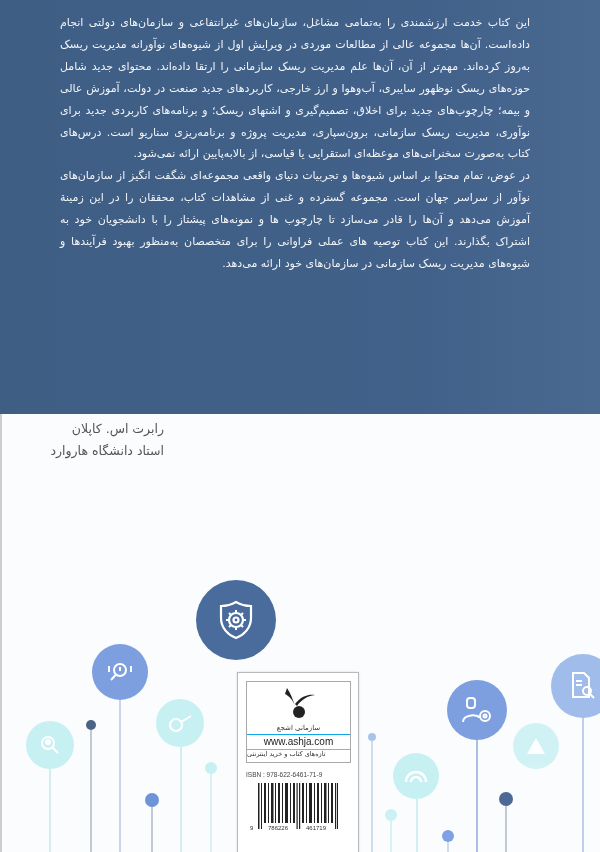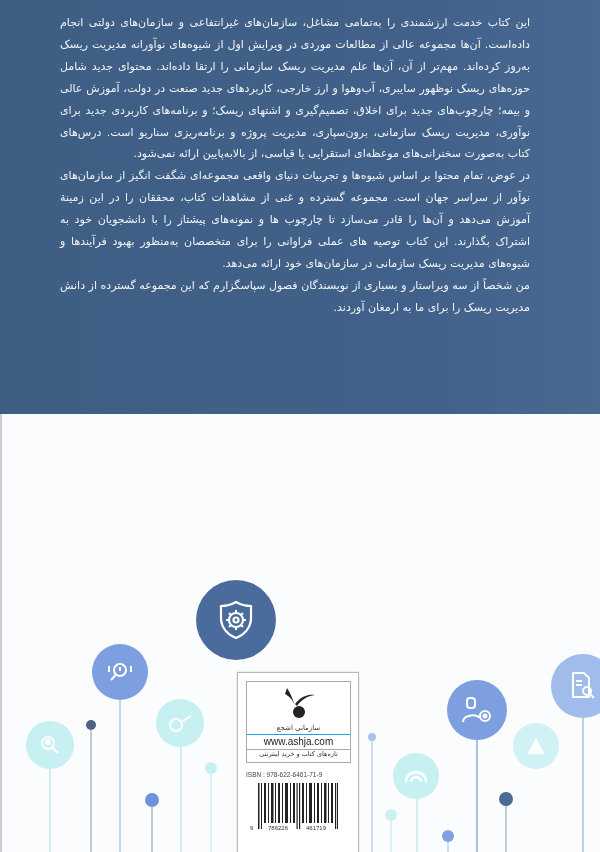--- a/index.html
+++ b/index.html
@@ -15,39 +15,40 @@
   .blue { background:#7d9fe0; }
   .dblue { background:#4a6c9c; }
   .teal { background:#c7f0f2; }
   .lblue { background:#9fbcea; }
   .node svg { display:block; }
   .box { position:absolute; left:237px; top:672px; width:120px; height:185px; background:#fff; border:1px solid #b7b9bc; box-shadow:0 0 2px rgba(0,0,0,.15); }
   .inner { position:absolute; left:8px; top:8px; width:103px; height:80px; border:1px solid #aaa; }
   .logo { position:absolute; left:36px; top:4px; }
   .pubname { position:absolute; left:0; top:42px; width:103px; text-align:center; font-size:7px; color:#333; direction:rtl; }
   .url { position:absolute; left:0; top:52px; width:103px; border-top:1px solid #0ea5e9; border-bottom:1px solid #aaa; text-align:center; font-family:"Liberation Sans", sans-serif; font-size:10px; color:#222; line-height:14px; }
-  .tag { position:absolute; left:0; top:68px; width:103px; text-align:center; direction:rtl; font-size:6.5px; color:#333; }
+  .tag { position:absolute; left:0; top:68px; width:103px; text-align:left; direction:rtl; font-size:6.5px; color:#333; }
   .isbn { position:absolute; left:8px; top:98px; font-family:"Liberation Sans", sans-serif; font-size:6.5px; color:#444; white-space:nowrap; }
   .barcode { position:absolute; left:20px; top:110px; width:80px; height:46px; }
   .bcnum { position:absolute; top:152px; font-family:"Liberation Sans", sans-serif; font-size:6px; color:#333; }
 </style>
 </head>
 <body>
 
 <div class="panel">
   <div class="blurb">
     <p>این کتاب خدمت ارزشمندی را به‌تمامی مشاغل، سازمان‌های غیرانتفاعی و سازمان‌های دولتی انجام داده‌است. آن‌ها مجموعه عالی از مطالعات موردی در ویرایش اول از شیوه‌های نوآورانه مدیریت ریسک به‌روز کرده‌اند. مهم‌تر از آن، آن‌ها علم مدیریت ریسک سازمانی را ارتقا داده‌اند. محتوای جدید شامل حوزه‌های ریسک نوظهور سایبری، آب‌وهوا و ارز خارجی، کاربردهای جدید صنعت در دولت، آموزش عالی و بیمه؛ چارچوب‌های جدید برای اخلاق، تصمیم‌گیری و اشتهای ریسک؛ و برنامه‌های کاربردی جدید برای نوآوری، مدیریت ریسک سازمانی، برون‌سپاری، مدیریت پروژه و برنامه‌ریزی سناریو است. درس‌های کتاب به‌صورت سخنرانی‌های موعظه‌ای استقرایی یا قیاسی، از بالابه‌پایین ارائه نمی‌شود.</p>
     <p>در عوض، تمام محتوا بر اساس شیوه‌ها و تجربیات دنیای واقعی مجموعه‌ای شگفت انگیز از سازمان‌های نوآور از سراسر جهان است. مجموعه گسترده و غنی از مشاهدات کتاب، محققان را در این زمینة آموزش می‌دهد و آن‌ها را قادر می‌سازد تا چارچوب ها و نمونه‌های پیشتاز را با دانشجویان خود به اشتراک بگذارند. این کتاب توصیه های عملی فراوانی را برای متخصصان به‌منظور بهبود فرآیندها و شیوه‌های مدیریت ریسک سازمانی در سازمان‌های خود ارائه می‌دهد.</p>
-    <p>من شخصاً از سه ویراستار و بسیاری از نویسندگان فصول سپاسگزارم که این مجموعه گسترده از دانش مدیریت ریسک را برای ما به ارمغان آوردند.</p>
   </div>
 </div>
 
 <div class="edge"></div>
 
 <div class="sig">
+  <div>رابرت اس. کاپلان</div>
+  <div>استاد دانشگاه هاروارد</div>
 </div>
 
 <div class="stem" style="left:49px;top:769px;height:83px;background:#d3eef0"></div>
 <div class="stem" style="left:90px;top:730px;height:122px;background:#c3c9d2"></div>
 <div class="stem" style="left:119px;top:700px;height:152px;background:#c6d6ef"></div>
 <div class="stem" style="left:151px;top:806px;height:46px;background:#c3c9d2"></div>
 <div class="stem" style="left:180px;top:747px;height:105px;background:#d3eef0"></div>
 <div class="stem" style="left:210px;top:774px;height:78px;background:#d9f2f4"></div>
 <div class="stem" style="left:371px;top:741px;height:111px;background:#cfdcee"></div>
 <div class="stem" style="left:390px;top:821px;height:31px;background:#d9f2f4"></div>

